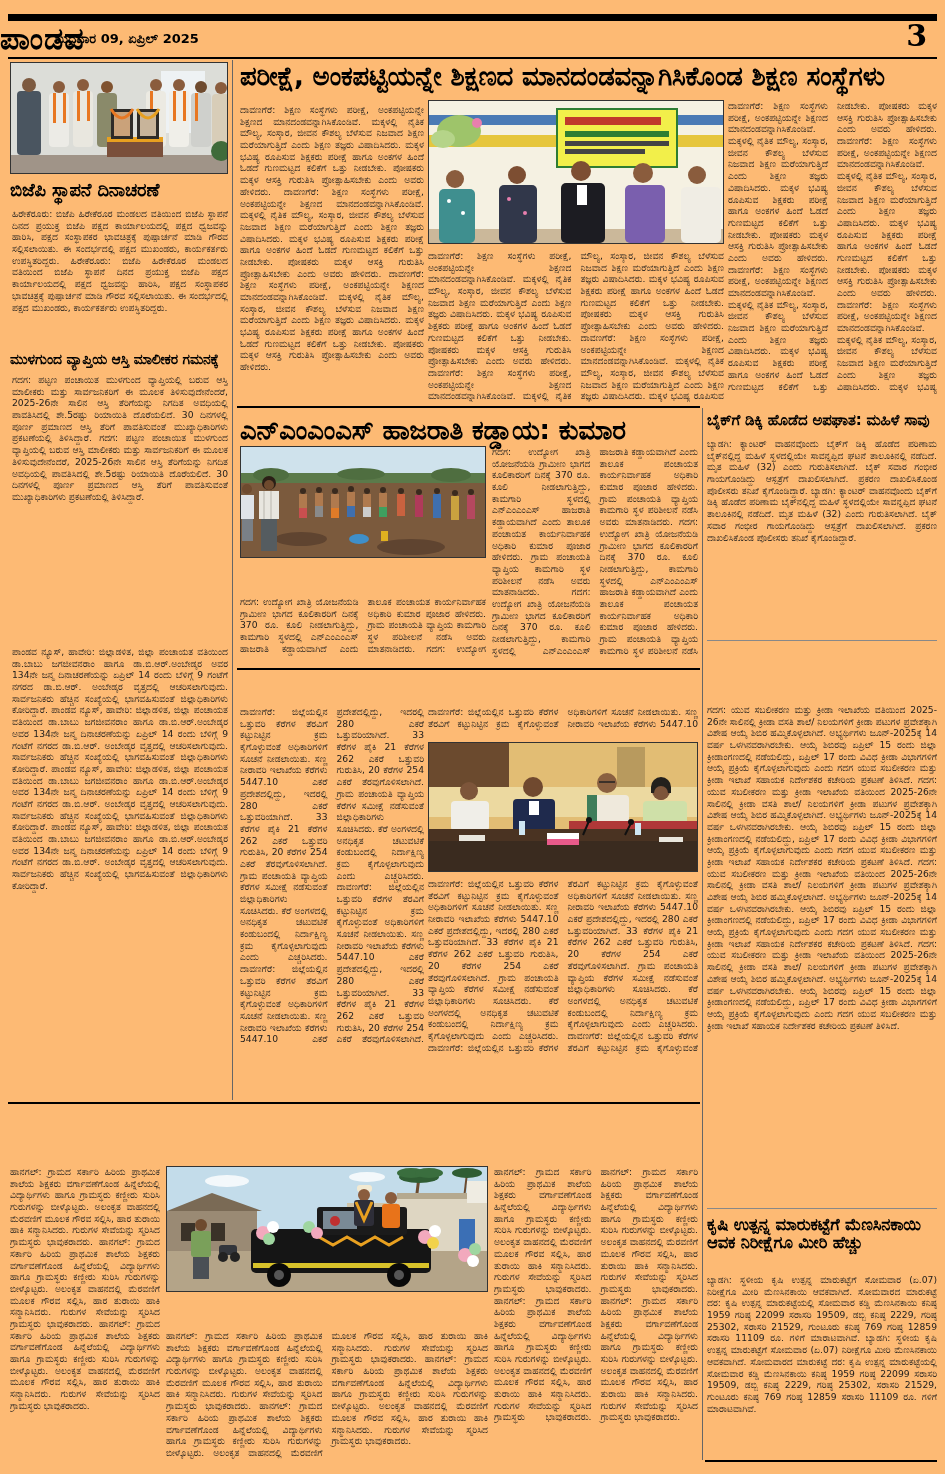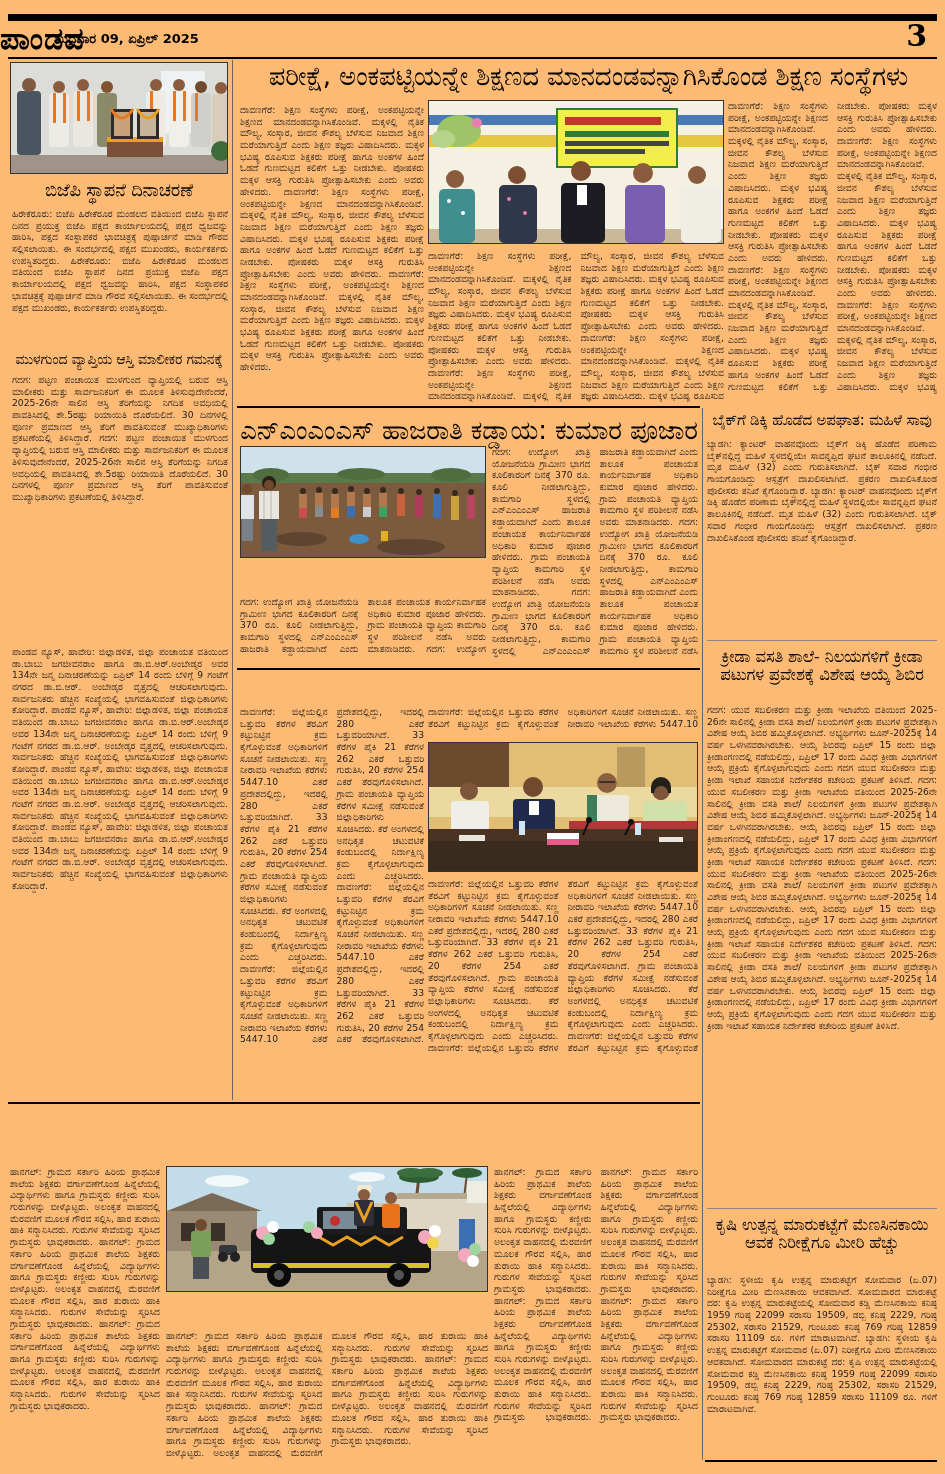--- a/index.html
+++ b/index.html
@@ -1,21 +1,21 @@
 <!DOCTYPE html>
 <html lang="kn"><head>
 <meta charset="utf-8">
 <style>
   html,body{margin:0;padding:0;background:#e8e8e4;}
   .page{position:relative;width:945px;height:1474px;background:#fdba74;margin:0 auto;
         font-family:"DejaVu Sans",sans-serif;color:#111;overflow:hidden;}
   .abs{position:absolute;box-sizing:border-box;}
   .bt{font-size:9.2px;line-height:1.27;text-align:justify;color:#1c1c1c;overflow:hidden;}
   .cols-2{column-count:2;column-gap:9px;}
-  .hl{font-weight:normal;color:#000;text-align:center;line-height:1.12;letter-spacing:-0.2px;}
+  .hl{font-weight:bold;color:#000;text-align:left;line-height:1.12;letter-spacing:-0.2px;}
   .cap{font-size:8.4px;line-height:1.25;text-align:justify;color:#222;overflow:hidden;}
   .rule-h{background:#000;}
   .rule-v{background:#666;width:1px;}
   .rule-thin{background:#888;height:1px;}
   .photo{border:1px solid #333;overflow:hidden;background:#ddd;}
   .photo svg{display:block;}
   .masthead{font-weight:bold;font-size:30px;letter-spacing:1px;text-align:left;color:#000;}
   .datebox{font-weight:bold;font-size:13px;color:#000;}
   .pagenum{font-weight:bold;font-size:30px;color:#000;font-family:"DejaVu Serif",serif;}
 </style>
@@ -283,21 +283,20 @@
   </div>
   <div class="abs bt cols-2" style="left:494px;top:1166px;width:204px;height:300px;">ಹಾನಗಲ್: ಗ್ರಾಮದ ಸರ್ಕಾರಿ ಹಿರಿಯ ಪ್ರಾಥಮಿಕ ಶಾಲೆಯ ಶಿಕ್ಷಕರು ವರ್ಗಾವಣೆಗೊಂಡ ಹಿನ್ನೆಲೆಯಲ್ಲಿ ವಿದ್ಯಾರ್ಥಿಗಳು ಹಾಗೂ ಗ್ರಾಮಸ್ಥರು ಕಣ್ಣೀರು ಸುರಿಸಿ ಗುರುಗಳನ್ನು ಬೀಳ್ಕೊಟ್ಟರು. ಅಲಂಕೃತ ವಾಹನದಲ್ಲಿ ಮೆರವಣಿಗೆ ಮೂಲಕ ಗೌರವ ಸಲ್ಲಿಸಿ, ಹಾರ ತುರಾಯಿ ಹಾಕಿ ಸನ್ಮಾನಿಸಿದರು. ಗುರುಗಳ ಸೇವೆಯನ್ನು ಸ್ಮರಿಸಿದ ಗ್ರಾಮಸ್ಥರು ಭಾವುಕರಾದರು. ಹಾನಗಲ್: ಗ್ರಾಮದ ಸರ್ಕಾರಿ ಹಿರಿಯ ಪ್ರಾಥಮಿಕ ಶಾಲೆಯ ಶಿಕ್ಷಕರು ವರ್ಗಾವಣೆಗೊಂಡ ಹಿನ್ನೆಲೆಯಲ್ಲಿ ವಿದ್ಯಾರ್ಥಿಗಳು ಹಾಗೂ ಗ್ರಾಮಸ್ಥರು ಕಣ್ಣೀರು ಸುರಿಸಿ ಗುರುಗಳನ್ನು ಬೀಳ್ಕೊಟ್ಟರು. ಅಲಂಕೃತ ವಾಹನದಲ್ಲಿ ಮೆರವಣಿಗೆ ಮೂಲಕ ಗೌರವ ಸಲ್ಲಿಸಿ, ಹಾರ ತುರಾಯಿ ಹಾಕಿ ಸನ್ಮಾನಿಸಿದರು. ಗುರುಗಳ ಸೇವೆಯನ್ನು ಸ್ಮರಿಸಿದ ಗ್ರಾಮಸ್ಥರು ಭಾವುಕರಾದರು. ಹಾನಗಲ್: ಗ್ರಾಮದ ಸರ್ಕಾರಿ ಹಿರಿಯ ಪ್ರಾಥಮಿಕ ಶಾಲೆಯ ಶಿಕ್ಷಕರು ವರ್ಗಾವಣೆಗೊಂಡ ಹಿನ್ನೆಲೆಯಲ್ಲಿ ವಿದ್ಯಾರ್ಥಿಗಳು ಹಾಗೂ ಗ್ರಾಮಸ್ಥರು ಕಣ್ಣೀರು ಸುರಿಸಿ ಗುರುಗಳನ್ನು ಬೀಳ್ಕೊಟ್ಟರು. ಅಲಂಕೃತ ವಾಹನದಲ್ಲಿ ಮೆರವಣಿಗೆ ಮೂಲಕ ಗೌರವ ಸಲ್ಲಿಸಿ, ಹಾರ ತುರಾಯಿ ಹಾಕಿ ಸನ್ಮಾನಿಸಿದರು. ಗುರುಗಳ ಸೇವೆಯನ್ನು ಸ್ಮರಿಸಿದ ಗ್ರಾಮಸ್ಥರು ಭಾವುಕರಾದರು. ಹಾನಗಲ್: ಗ್ರಾಮದ ಸರ್ಕಾರಿ ಹಿರಿಯ ಪ್ರಾಥಮಿಕ ಶಾಲೆಯ ಶಿಕ್ಷಕರು ವರ್ಗಾವಣೆಗೊಂಡ ಹಿನ್ನೆಲೆಯಲ್ಲಿ ವಿದ್ಯಾರ್ಥಿಗಳು ಹಾಗೂ ಗ್ರಾಮಸ್ಥರು ಕಣ್ಣೀರು ಸುರಿಸಿ ಗುರುಗಳನ್ನು ಬೀಳ್ಕೊಟ್ಟರು. ಅಲಂಕೃತ ವಾಹನದಲ್ಲಿ ಮೆರವಣಿಗೆ ಮೂಲಕ ಗೌರವ ಸಲ್ಲಿಸಿ, ಹಾರ ತುರಾಯಿ ಹಾಕಿ ಸನ್ಮಾನಿಸಿದರು. ಗುರುಗಳ ಸೇವೆಯನ್ನು ಸ್ಮರಿಸಿದ ಗ್ರಾಮಸ್ಥರು ಭಾವುಕರಾದರು.</div>
   <div class="abs bt cols-2" style="left:166px;top:1330px;width:322px;height:136px;">ಹಾನಗಲ್: ಗ್ರಾಮದ ಸರ್ಕಾರಿ ಹಿರಿಯ ಪ್ರಾಥಮಿಕ ಶಾಲೆಯ ಶಿಕ್ಷಕರು ವರ್ಗಾವಣೆಗೊಂಡ ಹಿನ್ನೆಲೆಯಲ್ಲಿ ವಿದ್ಯಾರ್ಥಿಗಳು ಹಾಗೂ ಗ್ರಾಮಸ್ಥರು ಕಣ್ಣೀರು ಸುರಿಸಿ ಗುರುಗಳನ್ನು ಬೀಳ್ಕೊಟ್ಟರು. ಅಲಂಕೃತ ವಾಹನದಲ್ಲಿ ಮೆರವಣಿಗೆ ಮೂಲಕ ಗೌರವ ಸಲ್ಲಿಸಿ, ಹಾರ ತುರಾಯಿ ಹಾಕಿ ಸನ್ಮಾನಿಸಿದರು. ಗುರುಗಳ ಸೇವೆಯನ್ನು ಸ್ಮರಿಸಿದ ಗ್ರಾಮಸ್ಥರು ಭಾವುಕರಾದರು. ಹಾನಗಲ್: ಗ್ರಾಮದ ಸರ್ಕಾರಿ ಹಿರಿಯ ಪ್ರಾಥಮಿಕ ಶಾಲೆಯ ಶಿಕ್ಷಕರು ವರ್ಗಾವಣೆಗೊಂಡ ಹಿನ್ನೆಲೆಯಲ್ಲಿ ವಿದ್ಯಾರ್ಥಿಗಳು ಹಾಗೂ ಗ್ರಾಮಸ್ಥರು ಕಣ್ಣೀರು ಸುರಿಸಿ ಗುರುಗಳನ್ನು ಬೀಳ್ಕೊಟ್ಟರು. ಅಲಂಕೃತ ವಾಹನದಲ್ಲಿ ಮೆರವಣಿಗೆ ಮೂಲಕ ಗೌರವ ಸಲ್ಲಿಸಿ, ಹಾರ ತುರಾಯಿ ಹಾಕಿ ಸನ್ಮಾನಿಸಿದರು. ಗುರುಗಳ ಸೇವೆಯನ್ನು ಸ್ಮರಿಸಿದ ಗ್ರಾಮಸ್ಥರು ಭಾವುಕರಾದರು. ಹಾನಗಲ್: ಗ್ರಾಮದ ಸರ್ಕಾರಿ ಹಿರಿಯ ಪ್ರಾಥಮಿಕ ಶಾಲೆಯ ಶಿಕ್ಷಕರು ವರ್ಗಾವಣೆಗೊಂಡ ಹಿನ್ನೆಲೆಯಲ್ಲಿ ವಿದ್ಯಾರ್ಥಿಗಳು ಹಾಗೂ ಗ್ರಾಮಸ್ಥರು ಕಣ್ಣೀರು ಸುರಿಸಿ ಗುರುಗಳನ್ನು ಬೀಳ್ಕೊಟ್ಟರು. ಅಲಂಕೃತ ವಾಹನದಲ್ಲಿ ಮೆರವಣಿಗೆ ಮೂಲಕ ಗೌರವ ಸಲ್ಲಿಸಿ, ಹಾರ ತುರಾಯಿ ಹಾಕಿ ಸನ್ಮಾನಿಸಿದರು. ಗುರುಗಳ ಸೇವೆಯನ್ನು ಸ್ಮರಿಸಿದ ಗ್ರಾಮಸ್ಥರು ಭಾವುಕರಾದರು.</div>
 
   <div class="abs rule-v" style="left:702px;top:408px;height:1052px;"></div>
 
   <div class="abs hl" style="left:707px;top:412px;width:230px;font-size:15px;">ಬೈಕ್‌ಗೆ ಡಿಕ್ಕಿ ಹೊಡೆದ ಅಪಘಾತ: ಮಹಿಳೆ ಸಾವು</div>
   <div class="abs bt" style="left:707px;top:438px;width:230px;height:198px;">ಬ್ಯಾಡಗಿ: ಕ್ಯಾಂಟರ್ ವಾಹನವೊಂದು ಬೈಕ್‌ಗೆ ಡಿಕ್ಕಿ ಹೊಡೆದ ಪರಿಣಾಮ ಬೈಕ್‌ನಲ್ಲಿದ್ದ ಮಹಿಳೆ ಸ್ಥಳದಲ್ಲಿಯೇ ಸಾವನ್ನಪ್ಪಿದ ಘಟನೆ ತಾಲೂಕಿನಲ್ಲಿ ನಡೆದಿದೆ. ಮೃತ ಮಹಿಳೆ (32) ಎಂದು ಗುರುತಿಸಲಾಗಿದೆ. ಬೈಕ್ ಸವಾರ ಗಂಭೀರ ಗಾಯಗೊಂಡಿದ್ದು ಆಸ್ಪತ್ರೆಗೆ ದಾಖಲಿಸಲಾಗಿದೆ. ಪ್ರಕರಣ ದಾಖಲಿಸಿಕೊಂಡ ಪೊಲೀಸರು ತನಿಖೆ ಕೈಗೊಂಡಿದ್ದಾರೆ. ಬ್ಯಾಡಗಿ: ಕ್ಯಾಂಟರ್ ವಾಹನವೊಂದು ಬೈಕ್‌ಗೆ ಡಿಕ್ಕಿ ಹೊಡೆದ ಪರಿಣಾಮ ಬೈಕ್‌ನಲ್ಲಿದ್ದ ಮಹಿಳೆ ಸ್ಥಳದಲ್ಲಿಯೇ ಸಾವನ್ನಪ್ಪಿದ ಘಟನೆ ತಾಲೂಕಿನಲ್ಲಿ ನಡೆದಿದೆ. ಮೃತ ಮಹಿಳೆ (32) ಎಂದು ಗುರುತಿಸಲಾಗಿದೆ. ಬೈಕ್ ಸವಾರ ಗಂಭೀರ ಗಾಯಗೊಂಡಿದ್ದು ಆಸ್ಪತ್ರೆಗೆ ದಾಖಲಿಸಲಾಗಿದೆ. ಪ್ರಕರಣ ದಾಖಲಿಸಿಕೊಂಡ ಪೊಲೀಸರು ತನಿಖೆ ಕೈಗೊಂಡಿದ್ದಾರೆ.</div>
   <div class="abs rule-thin" style="left:707px;top:640px;width:230px;"></div>
 
-  <div class="abs hl" style="left:707px;top:648px;width:230px;font-size:16.5px;">ಕ್ರೀಡಾ ವಸತಿ ಶಾಲೆ- ನಿಲಯಗಳಿಗೆ ಕ್ರೀಡಾ ಪಟುಗಳ ಪ್ರವೇಶಕ್ಕೆ ವಿಶೇಷ ಆಯ್ಕೆ ಶಿಬಿರ</div>
   <div class="abs bt" style="left:707px;top:704px;width:230px;height:500px;">ಗದಗ: ಯುವ ಸಬಲೀಕರಣ ಮತ್ತು ಕ್ರೀಡಾ ಇಲಾಖೆಯ ವತಿಯಿಂದ 2025-26ನೇ ಸಾಲಿನಲ್ಲಿ ಕ್ರೀಡಾ ವಸತಿ ಶಾಲೆ/ ನಿಲಯಗಳಿಗೆ ಕ್ರೀಡಾ ಪಟುಗಳ ಪ್ರವೇಶಕ್ಕಾಗಿ ವಿಶೇಷ ಆಯ್ಕೆ ಶಿಬಿರ ಹಮ್ಮಿಕೊಳ್ಳಲಾಗಿದೆ. ಅಭ್ಯರ್ಥಿಗಳು ಜೂನ್-2025ಕ್ಕೆ 14 ವರ್ಷ ಒಳಗಿನವರಾಗಿರಬೇಕು. ಆಯ್ಕೆ ಶಿಬಿರವು ಏಪ್ರಿಲ್ 15 ರಂದು ಜಿಲ್ಲಾ ಕ್ರೀಡಾಂಗಣದಲ್ಲಿ ನಡೆಯಲಿದ್ದು, ಏಪ್ರಿಲ್ 17 ರಂದು ವಿವಿಧ ಕ್ರೀಡಾ ವಿಭಾಗಗಳಿಗೆ ಆಯ್ಕೆ ಪ್ರಕ್ರಿಯೆ ಕೈಗೊಳ್ಳಲಾಗುವುದು ಎಂದು ಗದಗ ಯುವ ಸಬಲೀಕರಣ ಮತ್ತು ಕ್ರೀಡಾ ಇಲಾಖೆ ಸಹಾಯಕ ನಿರ್ದೇಶಕರ ಕಚೇರಿಯ ಪ್ರಕಟಣೆ ತಿಳಿಸಿದೆ. ಗದಗ: ಯುವ ಸಬಲೀಕರಣ ಮತ್ತು ಕ್ರೀಡಾ ಇಲಾಖೆಯ ವತಿಯಿಂದ 2025-26ನೇ ಸಾಲಿನಲ್ಲಿ ಕ್ರೀಡಾ ವಸತಿ ಶಾಲೆ/ ನಿಲಯಗಳಿಗೆ ಕ್ರೀಡಾ ಪಟುಗಳ ಪ್ರವೇಶಕ್ಕಾಗಿ ವಿಶೇಷ ಆಯ್ಕೆ ಶಿಬಿರ ಹಮ್ಮಿಕೊಳ್ಳಲಾಗಿದೆ. ಅಭ್ಯರ್ಥಿಗಳು ಜೂನ್-2025ಕ್ಕೆ 14 ವರ್ಷ ಒಳಗಿನವರಾಗಿರಬೇಕು. ಆಯ್ಕೆ ಶಿಬಿರವು ಏಪ್ರಿಲ್ 15 ರಂದು ಜಿಲ್ಲಾ ಕ್ರೀಡಾಂಗಣದಲ್ಲಿ ನಡೆಯಲಿದ್ದು, ಏಪ್ರಿಲ್ 17 ರಂದು ವಿವಿಧ ಕ್ರೀಡಾ ವಿಭಾಗಗಳಿಗೆ ಆಯ್ಕೆ ಪ್ರಕ್ರಿಯೆ ಕೈಗೊಳ್ಳಲಾಗುವುದು ಎಂದು ಗದಗ ಯುವ ಸಬಲೀಕರಣ ಮತ್ತು ಕ್ರೀಡಾ ಇಲಾಖೆ ಸಹಾಯಕ ನಿರ್ದೇಶಕರ ಕಚೇರಿಯ ಪ್ರಕಟಣೆ ತಿಳಿಸಿದೆ. ಗದಗ: ಯುವ ಸಬಲೀಕರಣ ಮತ್ತು ಕ್ರೀಡಾ ಇಲಾಖೆಯ ವತಿಯಿಂದ 2025-26ನೇ ಸಾಲಿನಲ್ಲಿ ಕ್ರೀಡಾ ವಸತಿ ಶಾಲೆ/ ನಿಲಯಗಳಿಗೆ ಕ್ರೀಡಾ ಪಟುಗಳ ಪ್ರವೇಶಕ್ಕಾಗಿ ವಿಶೇಷ ಆಯ್ಕೆ ಶಿಬಿರ ಹಮ್ಮಿಕೊಳ್ಳಲಾಗಿದೆ. ಅಭ್ಯರ್ಥಿಗಳು ಜೂನ್-2025ಕ್ಕೆ 14 ವರ್ಷ ಒಳಗಿನವರಾಗಿರಬೇಕು. ಆಯ್ಕೆ ಶಿಬಿರವು ಏಪ್ರಿಲ್ 15 ರಂದು ಜಿಲ್ಲಾ ಕ್ರೀಡಾಂಗಣದಲ್ಲಿ ನಡೆಯಲಿದ್ದು, ಏಪ್ರಿಲ್ 17 ರಂದು ವಿವಿಧ ಕ್ರೀಡಾ ವಿಭಾಗಗಳಿಗೆ ಆಯ್ಕೆ ಪ್ರಕ್ರಿಯೆ ಕೈಗೊಳ್ಳಲಾಗುವುದು ಎಂದು ಗದಗ ಯುವ ಸಬಲೀಕರಣ ಮತ್ತು ಕ್ರೀಡಾ ಇಲಾಖೆ ಸಹಾಯಕ ನಿರ್ದೇಶಕರ ಕಚೇರಿಯ ಪ್ರಕಟಣೆ ತಿಳಿಸಿದೆ. ಗದಗ: ಯುವ ಸಬಲೀಕರಣ ಮತ್ತು ಕ್ರೀಡಾ ಇಲಾಖೆಯ ವತಿಯಿಂದ 2025-26ನೇ ಸಾಲಿನಲ್ಲಿ ಕ್ರೀಡಾ ವಸತಿ ಶಾಲೆ/ ನಿಲಯಗಳಿಗೆ ಕ್ರೀಡಾ ಪಟುಗಳ ಪ್ರವೇಶಕ್ಕಾಗಿ ವಿಶೇಷ ಆಯ್ಕೆ ಶಿಬಿರ ಹಮ್ಮಿಕೊಳ್ಳಲಾಗಿದೆ. ಅಭ್ಯರ್ಥಿಗಳು ಜೂನ್-2025ಕ್ಕೆ 14 ವರ್ಷ ಒಳಗಿನವರಾಗಿರಬೇಕು. ಆಯ್ಕೆ ಶಿಬಿರವು ಏಪ್ರಿಲ್ 15 ರಂದು ಜಿಲ್ಲಾ ಕ್ರೀಡಾಂಗಣದಲ್ಲಿ ನಡೆಯಲಿದ್ದು, ಏಪ್ರಿಲ್ 17 ರಂದು ವಿವಿಧ ಕ್ರೀಡಾ ವಿಭಾಗಗಳಿಗೆ ಆಯ್ಕೆ ಪ್ರಕ್ರಿಯೆ ಕೈಗೊಳ್ಳಲಾಗುವುದು ಎಂದು ಗದಗ ಯುವ ಸಬಲೀಕರಣ ಮತ್ತು ಕ್ರೀಡಾ ಇಲಾಖೆ ಸಹಾಯಕ ನಿರ್ದೇಶಕರ ಕಚೇರಿಯ ಪ್ರಕಟಣೆ ತಿಳಿಸಿದೆ.</div>
   <div class="abs rule-thin" style="left:707px;top:1208px;width:230px;"></div>
 
   <div class="abs hl" style="left:707px;top:1216px;width:230px;font-size:16.5px;">ಕೃಷಿ ಉತ್ಪನ್ನ ಮಾರುಕಟ್ಟೆಗೆ ಮೆಣಸಿನಕಾಯಿ ಆವಕ ನಿರೀಕ್ಷೆಗೂ ಮೀರಿ ಹೆಚ್ಚು</div>
   <div class="abs bt" style="left:707px;top:1274px;width:230px;height:182px;">ಬ್ಯಾಡಗಿ: ಸ್ಥಳೀಯ ಕೃಷಿ ಉತ್ಪನ್ನ ಮಾರುಕಟ್ಟೆಗೆ ಸೋಮವಾರ (ಏ.07) ನಿರೀಕ್ಷೆಗೂ ಮೀರಿ ಮೆಣಸಿನಕಾಯಿ ಆವಕವಾಗಿದೆ. ಸೋಮವಾರದ ಮಾರುಕಟ್ಟೆ ದರ: ಕೃಷಿ ಉತ್ಪನ್ನ ಮಾರುಕಟ್ಟೆಯಲ್ಲಿ ಸೋಮವಾರ ಕಡ್ಡಿ ಮೆಣಸಿನಕಾಯಿ ಕನಿಷ್ಠ 1959 ಗರಿಷ್ಠ 22099 ಸರಾಸರಿ 19509, ಡಬ್ಬಿ ಕನಿಷ್ಠ 2229, ಗರಿಷ್ಠ 25302, ಸರಾಸರಿ 21529, ಗುಂಟೂರು ಕನಿಷ್ಠ 769 ಗರಿಷ್ಠ 12859 ಸರಾಸರಿ 11109 ರೂ. ಗಳಿಗೆ ಮಾರಾಟವಾಗಿವೆ. ಬ್ಯಾಡಗಿ: ಸ್ಥಳೀಯ ಕೃಷಿ ಉತ್ಪನ್ನ ಮಾರುಕಟ್ಟೆಗೆ ಸೋಮವಾರ (ಏ.07) ನಿರೀಕ್ಷೆಗೂ ಮೀರಿ ಮೆಣಸಿನಕಾಯಿ ಆವಕವಾಗಿದೆ. ಸೋಮವಾರದ ಮಾರುಕಟ್ಟೆ ದರ: ಕೃಷಿ ಉತ್ಪನ್ನ ಮಾರುಕಟ್ಟೆಯಲ್ಲಿ ಸೋಮವಾರ ಕಡ್ಡಿ ಮೆಣಸಿನಕಾಯಿ ಕನಿಷ್ಠ 1959 ಗರಿಷ್ಠ 22099 ಸರಾಸರಿ 19509, ಡಬ್ಬಿ ಕನಿಷ್ಠ 2229, ಗರಿಷ್ಠ 25302, ಸರಾಸರಿ 21529, ಗುಂಟೂರು ಕನಿಷ್ಠ 769 ಗರಿಷ್ಠ 12859 ಸರಾಸರಿ 11109 ರೂ. ಗಳಿಗೆ ಮಾರಾಟವಾಗಿವೆ.</div>
   <div class="abs rule-h" style="left:705px;top:1460px;width:232px;height:2px;"></div>
 
 </div>
 
 </body></html>

